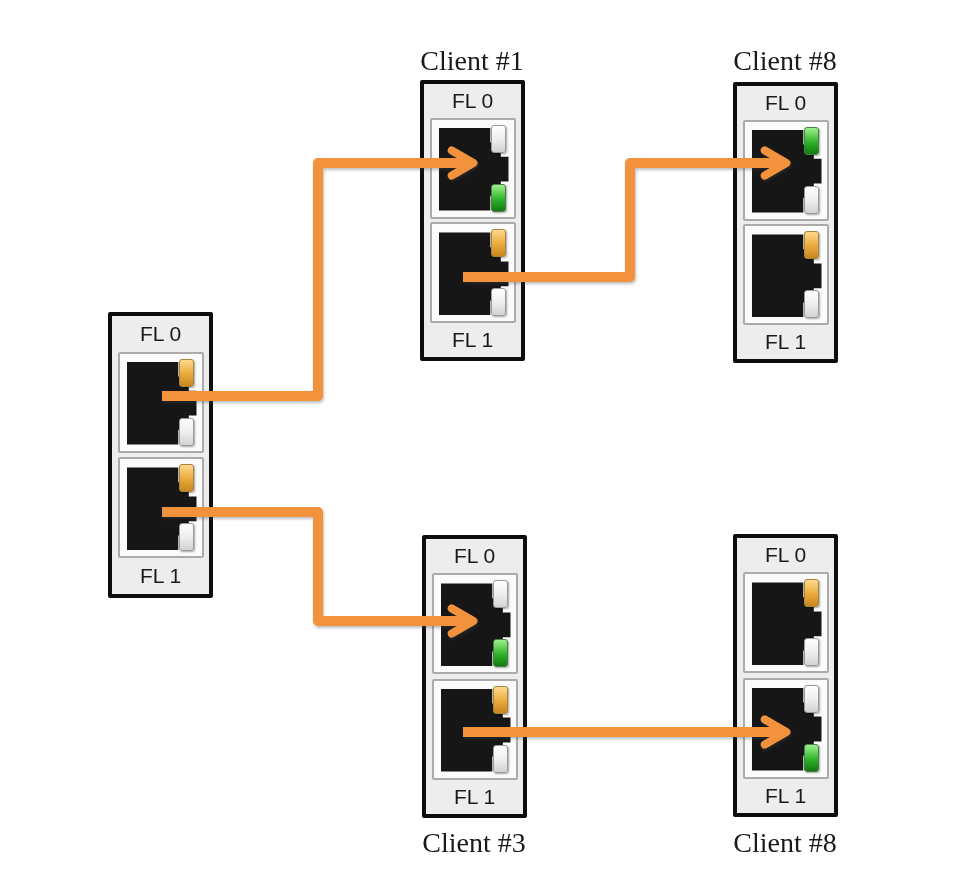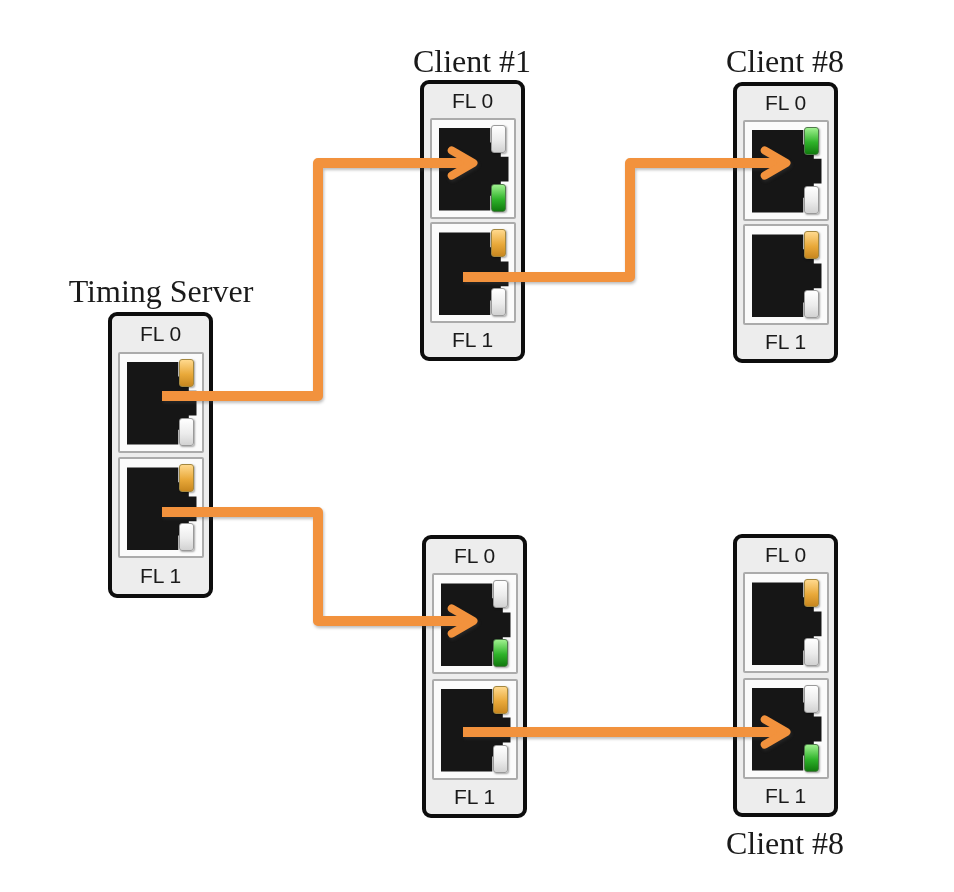--- a/index.html
+++ b/index.html
@@ -3,26 +3,26 @@
 <meta charset="utf-8">
 <style>
   html,body{margin:0;padding:0;background:#ffffff;}
   .canvas{
     position:relative;width:954px;height:892px;background:#ffffff;overflow:hidden;
     font-family:"Liberation Sans",sans-serif;
   }
   .device-label{
     position:absolute;width:220px;height:30px;text-align:center;
     font-family:"Liberation Serif","DejaVu Serif",serif;
-    font-size:32px;line-height:30px;color:var(--text,#1a1a1a);z-index:1;
+    font-size:28px;line-height:30px;color:var(--text,#1a1a1a);z-index:1;
   }
   .device{
     position:absolute;box-sizing:border-box;
     background:var(--box-fill,#ededed);
-    border:4px solid var(--box-border,#0d0d0d);border-radius:9px;
+    border:4px solid var(--box-border,#0d0d0d);border-radius:2px;
     display:flex;flex-direction:column;align-items:center;justify-content:space-evenly;
     z-index:1;
   }
   .port-label{
     height:26px;line-height:26px;font-size:21px;color:var(--text,#1a1a1a);
     font-family:"Liberation Sans",sans-serif;text-align:center;
   }
   .port{
     position:relative;width:86px;height:101px;box-sizing:border-box;
     background:var(--panel-fill,#fbfbfb);
@@ -46,21 +46,20 @@
     stroke-linejoin:round;stroke-linecap:butt;
     filter:drop-shadow(1px 2px 1.5px rgba(70,70,70,0.35));
   }
   .arrow-glyph{fill:none;stroke:var(--cable,#f2923d);stroke-width:4.5;stroke-linecap:round;stroke-linejoin:round;}
 </style>
 </head>
 <body>
 
 <div class="canvas">
 
-  <div class="device-label" style="left:51px;top:276px">Timing Server</div>
   <div class="device" style="left:108px;top:312px;width:105px;height:286px">
     <div class="port-label">FL 0</div>
     <div class="port">
       <div class="jack"></div>
       <div class="led led-top" style="background: linear-gradient(rgb(255, 217, 141) 0%, rgb(233, 169, 58) 55%, rgb(200, 135, 31) 100%); border-color: rgb(163, 135, 63);"></div>
       <div class="led led-bottom" style="background: linear-gradient(rgb(255, 255, 255) 0%, rgb(236, 236, 236) 55%, rgb(210, 210, 210) 100%); border-color: rgb(154, 154, 154);"></div>
     </div>
     <div class="port">
       <div class="jack"></div>
       <div class="led led-top" style="background: linear-gradient(rgb(255, 217, 141) 0%, rgb(233, 169, 58) 55%, rgb(200, 135, 31) 100%); border-color: rgb(163, 135, 63);"></div>
@@ -94,20 +93,21 @@
       <div class="led led-bottom" style="background: linear-gradient(rgb(255, 255, 255) 0%, rgb(236, 236, 236) 55%, rgb(210, 210, 210) 100%); border-color: rgb(154, 154, 154);"></div>
     </div>
     <div class="port">
       <div class="jack"></div>
       <div class="led led-top" style="background: linear-gradient(rgb(255, 217, 141) 0%, rgb(233, 169, 58) 55%, rgb(200, 135, 31) 100%); border-color: rgb(163, 135, 63);"></div>
       <div class="led led-bottom" style="background: linear-gradient(rgb(255, 255, 255) 0%, rgb(236, 236, 236) 55%, rgb(210, 210, 210) 100%); border-color: rgb(154, 154, 154);"></div>
     </div>
     <div class="port-label">FL 1</div>
   </div>
 
+  <div class="device-label" style="left:364px;top:828px">Client #3</div>
   <div class="device" style="left:422px;top:535px;width:105px;height:283px">
     <div class="port-label">FL 0</div>
     <div class="port">
       <div class="jack"></div>
       <div class="led led-top" style="background: linear-gradient(rgb(255, 255, 255) 0%, rgb(236, 236, 236) 55%, rgb(210, 210, 210) 100%); border-color: rgb(154, 154, 154);"></div>
       <div class="led led-bottom" style="background: linear-gradient(rgb(158, 240, 142) 0%, rgb(47, 179, 42) 55%, rgb(17, 122, 14) 100%); border-color: rgb(79, 122, 74);"></div>
     </div>
     <div class="port">
       <div class="jack"></div>
       <div class="led led-top" style="background: linear-gradient(rgb(255, 217, 141) 0%, rgb(233, 169, 58) 55%, rgb(200, 135, 31) 100%); border-color: rgb(163, 135, 63);"></div>

